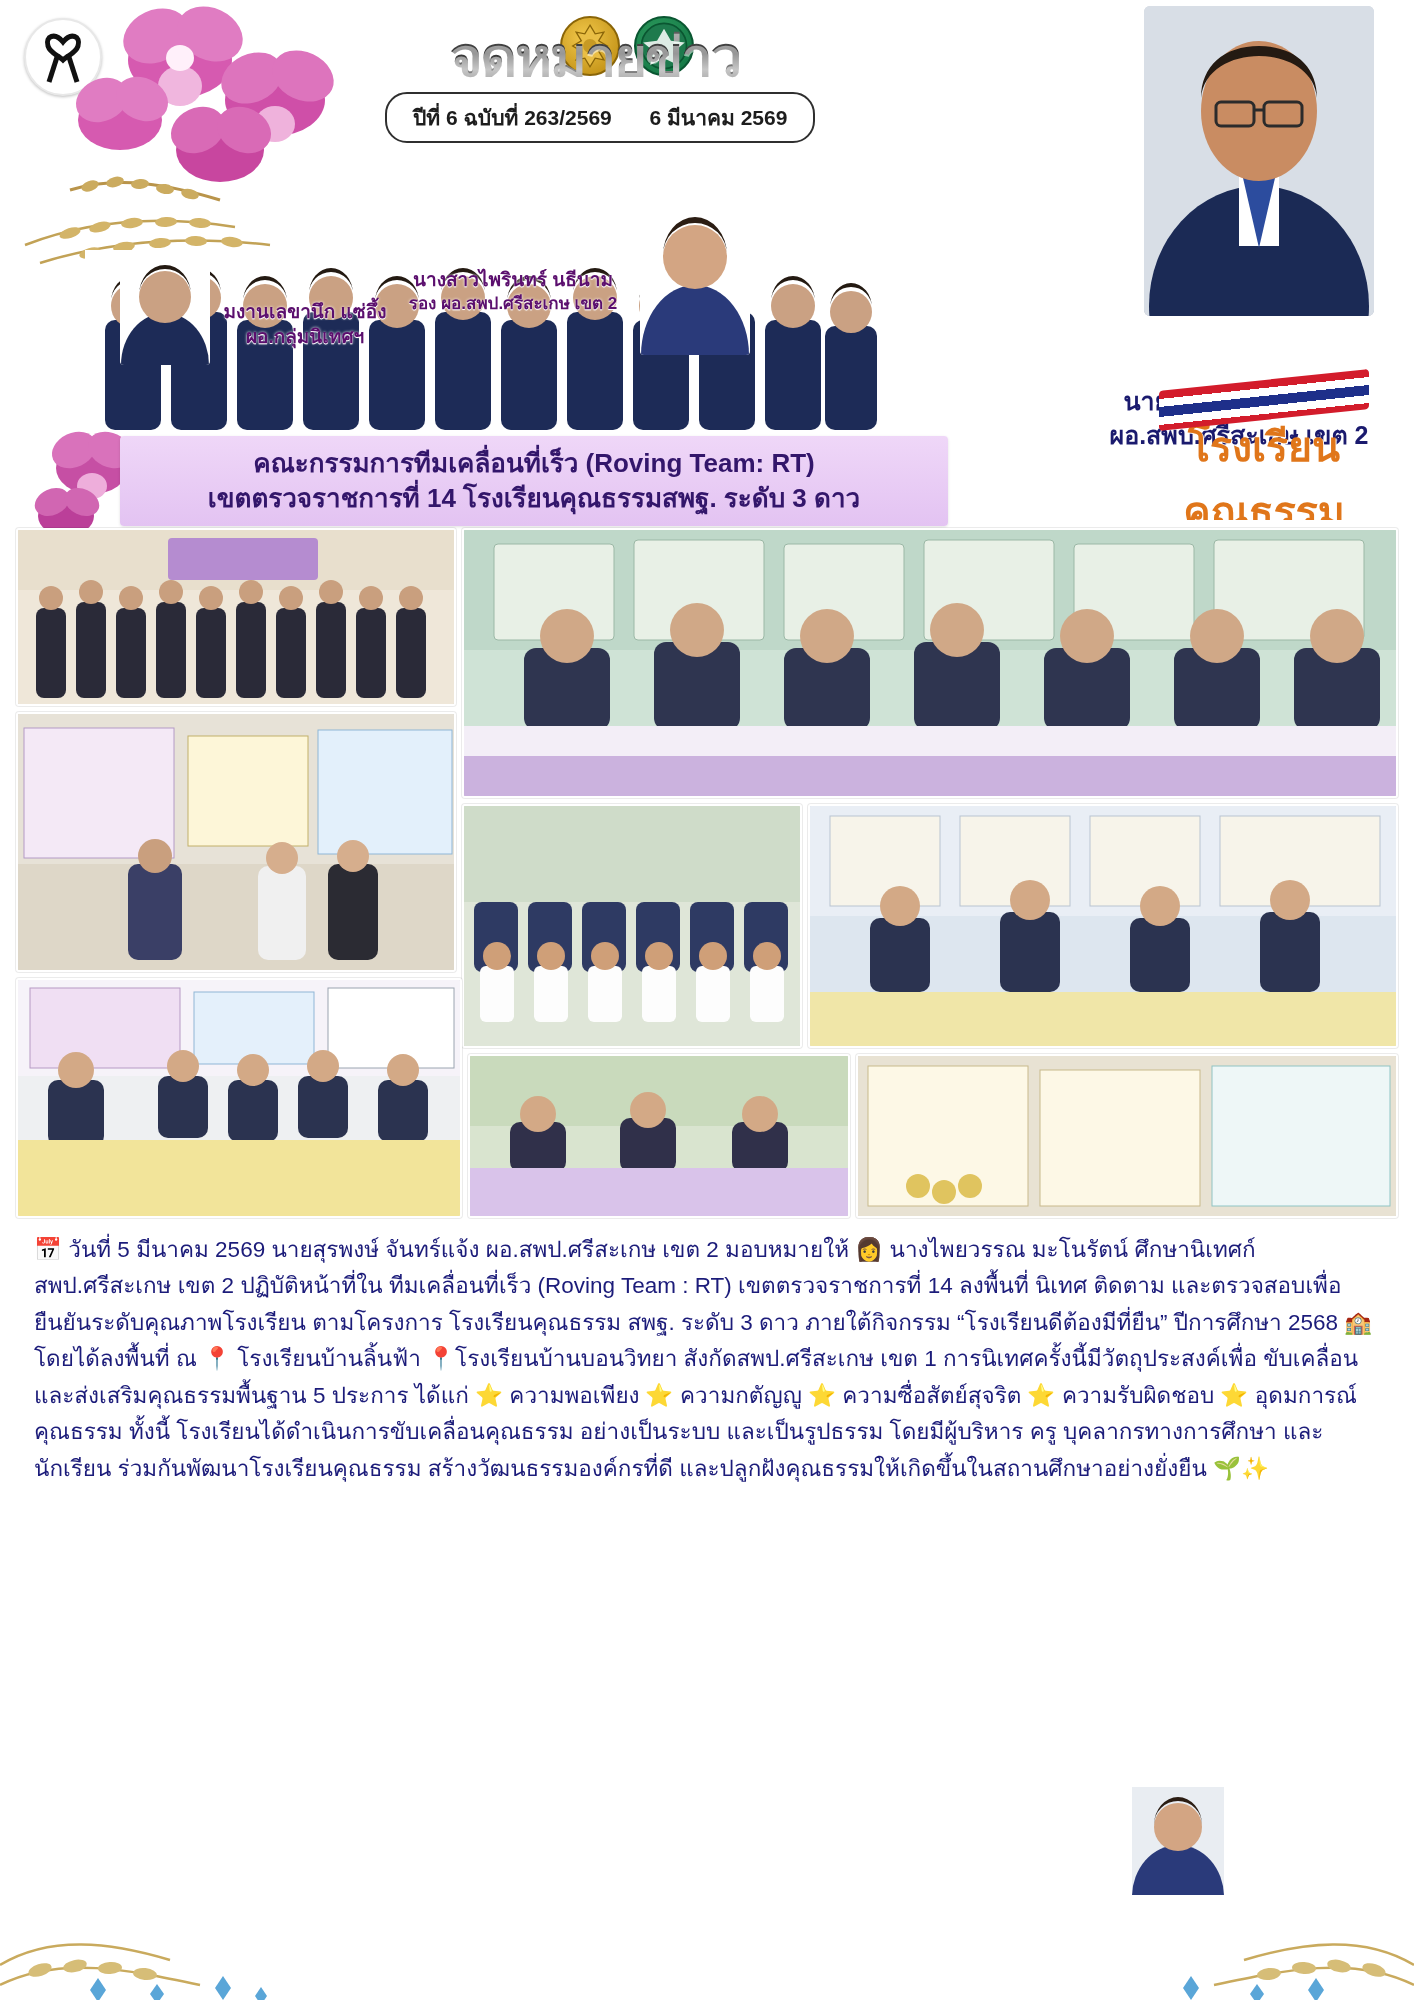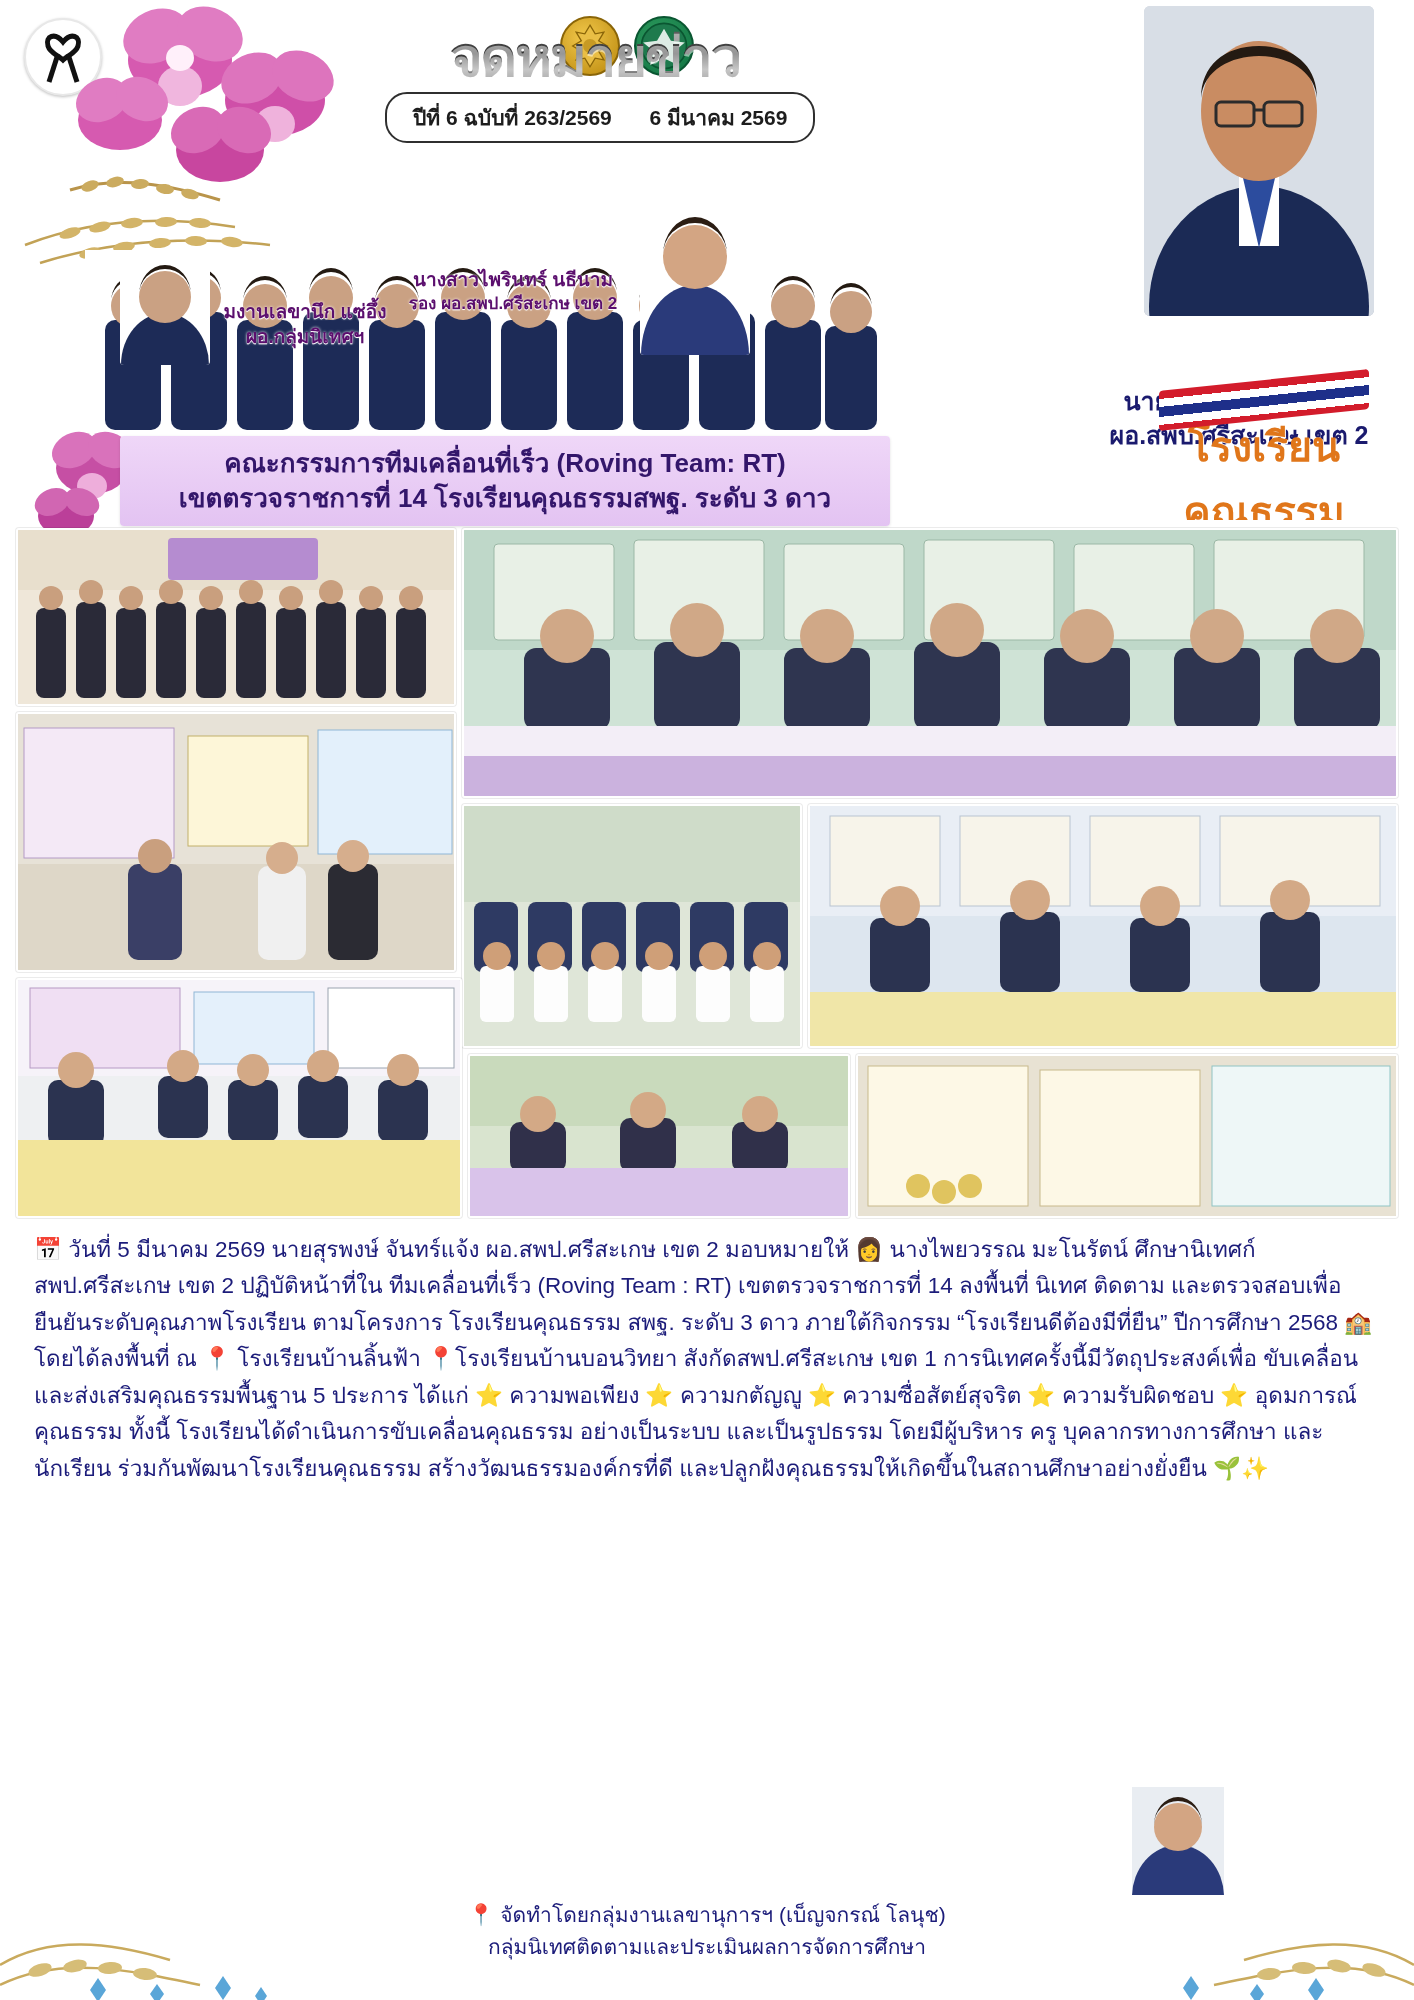--- a/index.html
+++ b/index.html
@@ -176,21 +176,21 @@
   }
   .logo-kunnatham .word {
     font-size: 41px; font-weight: 700; color: #e0761a; margin-top: -6px;
     text-shadow: 1px 1px 0 #fff;
   }
 
   
   .banner {
     position: absolute;
     left: 120px; top: 436px;
-    width: 770px;
+    width: 828px;
     padding: 10px 18px;
     background: linear-gradient(180deg,#efd7f8 0%, #e3c3f2 100%);
     border-radius: 4px;
     text-align: center;
     color: #33166b;
     font-weight: 700;
     font-size: 26px;
     line-height: 1.35;
     box-shadow: 0 1px 3px rgba(0,0,0,.12);
   }
@@ -651,24 +651,20 @@
 
   <div class="footer-photo">
     <svg viewBox="0 0 92 108" width="92" height="108">
       <rect width="92" height="108" fill="#e9edf2"></rect>
       <ellipse cx="46" cy="110" rx="46" ry="52" fill="#2a3a7a"></ellipse>
       <circle cx="46" cy="40" r="24" fill="#d3a583"></circle>
       <path d="M22 38 a24 24 0 0 1 48 0 a24 28 0 0 0 -48 0 Z" fill="#2b1d13"></path>
     </svg>
   </div>
 
-  <div class="footer">
-    <div>📍 จัดทำโดยกลุ่มงานเลขานุการฯ  (เบ็ญจกรณ์  โลนุช)</div>
-    <div>กลุ่มนิเทศติดตามและประเมินผลการจัดการศึกษา</div>
-  </div>
 
   <svg class="corner-deco corner-bl" viewBox="0 0 300 230">
     <g stroke="#c9aa5d" stroke-width="2.5" fill="none">
       <path d="M0 215 C60 185 130 200 200 215"></path>
       <path d="M0 195 C50 165 110 172 170 190"></path>
     </g>
     <g fill="#d6bd77">
       <ellipse cx="40" cy="200" rx="12" ry="6" transform="rotate(-18 40 200)"></ellipse>
       <ellipse cx="75" cy="196" rx="12" ry="6" transform="rotate(-12 75 196)"></ellipse>
       <ellipse cx="110" cy="198" rx="12" ry="6" transform="rotate(-4 110 198)"></ellipse>

